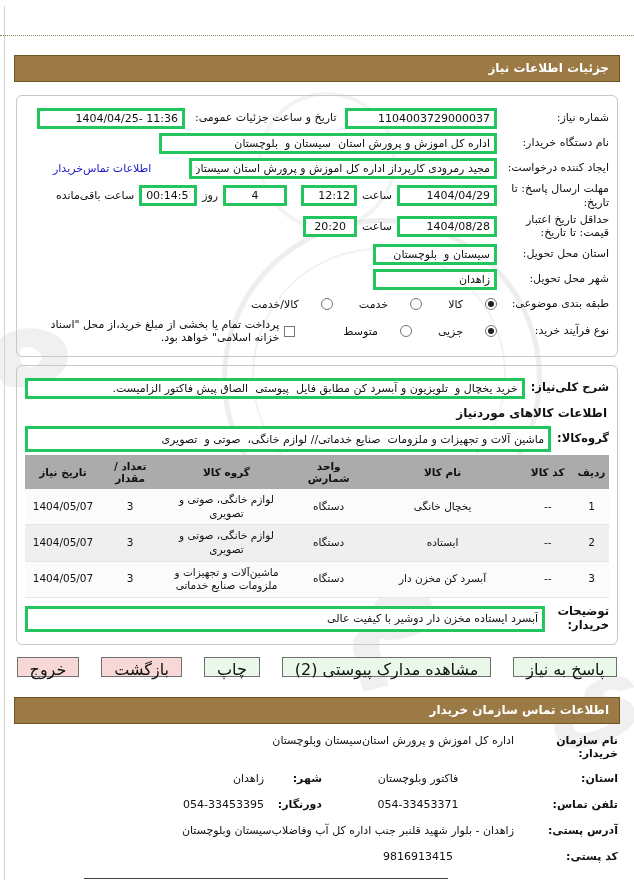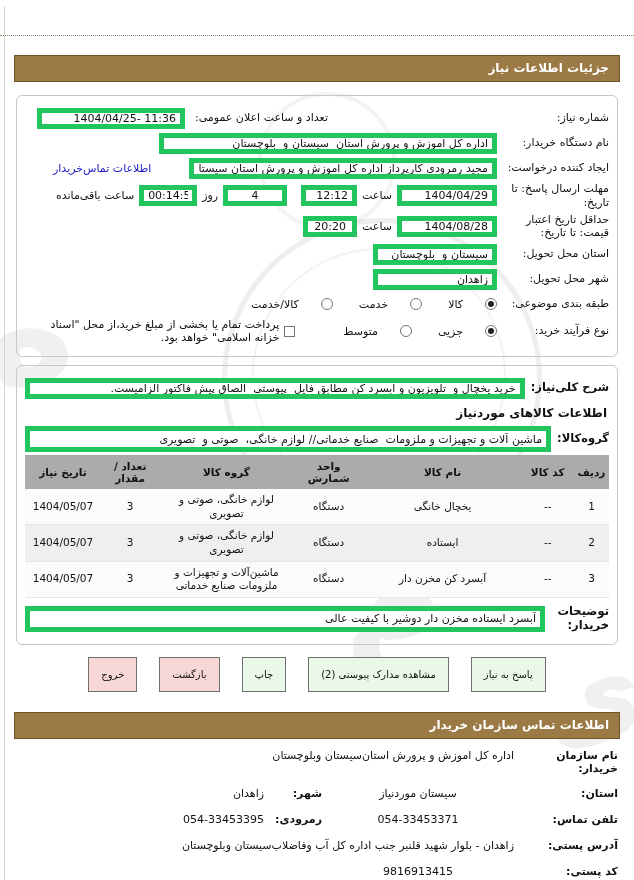--- a/index.html
+++ b/index.html
@@ -26,21 +26,21 @@
   .bar{
     margin:0 14px;background:#9c7a45;border:1px solid #6e5526;
     color:#fff;font-weight:bold;font-size:12px;padding:5px 10px 6px;
   }
   .bar2{margin-top:20px;}
   
   .box{margin:13px 16px 0;border:1px solid #c7c7c7;border-radius:6px;padding:8px 8px 9px;background:transparent;}
   .frow{display:flex;align-items:center;margin:3px 0;min-height:22px;}
   .flbl{width:108px;flex:none;padding-left:4px;line-height:1.25;}
   .fld{
-    border:5px solid #22c55e;height:21px;box-sizing:border-box;background:#fff;
+    border:3px solid #22c55e;height:21px;box-sizing:border-box;background:#fff;
     font-family:inherit;font-size:11px;color:#111;padding:0 4px;text-align:right;direction:rtl;
   }
   .num{direction:ltr;text-align:right;}
   .sep-word{margin:0 5px;flex:none;}
   .pair-left{margin-right:auto;display:flex;align-items:center;margin-left:12px;}
   .link{color:#1a1ac4;text-decoration:none;margin-right:auto;margin-left:28px;cursor:pointer;}
   
   .opt{display:flex;align-items:center;gap:22px;margin-left:26px;}
   .radio{width:12px;height:12px;border:1px solid #767676;border-radius:50%;background:#fff;position:relative;flex:none;box-sizing:border-box;}
   .radio.checked::after{content:"";position:absolute;top:2px;left:2px;right:2px;bottom:2px;border-radius:50%;background:#222;}
@@ -50,22 +50,22 @@
   .goods-heading{font-weight:bold;font-size:12px;margin:7px 2px 6px;}
   table.goods{width:100%;border-collapse:collapse;table-layout:fixed;margin-top:2px;}
   table.goods th{background:#ababab;font-weight:bold;padding:5px 2px;font-size:10.5px;}
   table.goods td{padding:4px 2px;text-align:center;font-size:10.5px;border-bottom:1px solid #e6e6e6;line-height:1.3;}
   table.goods tbody tr:nth-child(even){background:#efefef;}
   table.goods tbody tr:nth-child(odd){background:#fbfbfb;}
   td.ltr,th.ltr{direction:ltr;}
   
   .btn-row{display:flex;justify-content:center;align-items:center;gap:22px;margin:12px 10px 0;}
   .btn{
-    font-family:inherit;font-size:10px;color:#111;cursor:pointer;
-    border:1px solid #6f6f6f;padding:2px 12px;height:35px;box-sizing:border-box;background:#e9f8e9;
+    font-family:inherit;font-size:16px;color:#111;cursor:pointer;
+    border:1px solid #6f6f6f;padding:2px 12px;height:20px;box-sizing:border-box;background:#e9f8e9;
   }
   .btn.pink{background:#f8d7d7;}
   
   .contact{margin:10px 16px 0;}
   .c-row{display:flex;align-items:flex-start;margin:0 0 12px;min-height:14px;}
   .c-lbl{width:100px;flex:none;font-weight:bold;padding-left:4px;}
   .c-val{width:192px;flex:none;text-align:center;}
   .c-lbl2{width:58px;flex:none;font-weight:bold;}
   .sep{border-top:1px solid #444;margin:14px 186px 0 84px;}
 </style>
@@ -87,22 +87,23 @@
   </div>
 
   <div class="bar">
     <span>جزئیات اطلاعات نیاز</span>
   </div>
 
   <div class="box">
 
     <div class="frow">
       <span class="flbl">شماره نیاز:</span>
+      <input class="fld num" style="width: 152px;" readonly="" value="1104003729000037">
       <span class="pair-left">
-        <span class="flbl" style="width:auto;margin-left:6px">تعداد و ساعت اعلان عمومی:</span>
+        <span class="flbl" style="width:auto;margin-left:6px">تاریخ و ساعت جزئیات عمومی:</span>
         <input class="fld num" style="width: 148px;" readonly="" value="1404/04/25- 11:36">
       </span>
     </div>
 
     <div class="frow">
       <span class="flbl">نام دستگاه خریدار:</span>
       <input class="fld" style="width: 338px;" readonly="" value="اداره کل اموزش و پرورش استان  سیستان و  بلوچستان">
     </div>
 
     <div class="frow">
@@ -254,28 +255,28 @@
     <span>اطلاعات تماس سازمان خریدار</span>
   </div>
 
   <div class="contact">
     <div class="c-row">
       <span class="c-lbl">نام سازمان خریدار:</span>
       <span class="c-val" style="width:auto">اداره کل اموزش و پرورش استان‌سیستان وبلوچستان</span>
     </div>
     <div class="c-row">
       <span class="c-lbl">استان:</span>
-      <span class="c-val">سیستان موردنیاز</span>
+      <span class="c-val">فاکتور وبلوچستان</span>
       <span class="c-lbl2">شهر:</span>
       <span>زاهدان</span>
     </div>
     <div class="c-row">
       <span class="c-lbl">تلفن تماس:</span>
       <span class="c-val num">054-33453371</span>
-      <span class="c-lbl2">رمرودی:</span>
+      <span class="c-lbl2">دورنگار:</span>
       <span class="num">054-33453395</span>
     </div>
     <div class="c-row">
       <span class="c-lbl">آدرس پستی:</span>
       <span class="c-val" style="width:auto">زاهدان - بلوار شهید قلنبر جنب اداره کل آب وفاضلاب‌سیستان وبلوچستان</span>
     </div>
     <div class="c-row">
       <span class="c-lbl">کد پستی:</span>
       <span class="c-val num">9816913415</span>
     </div>

